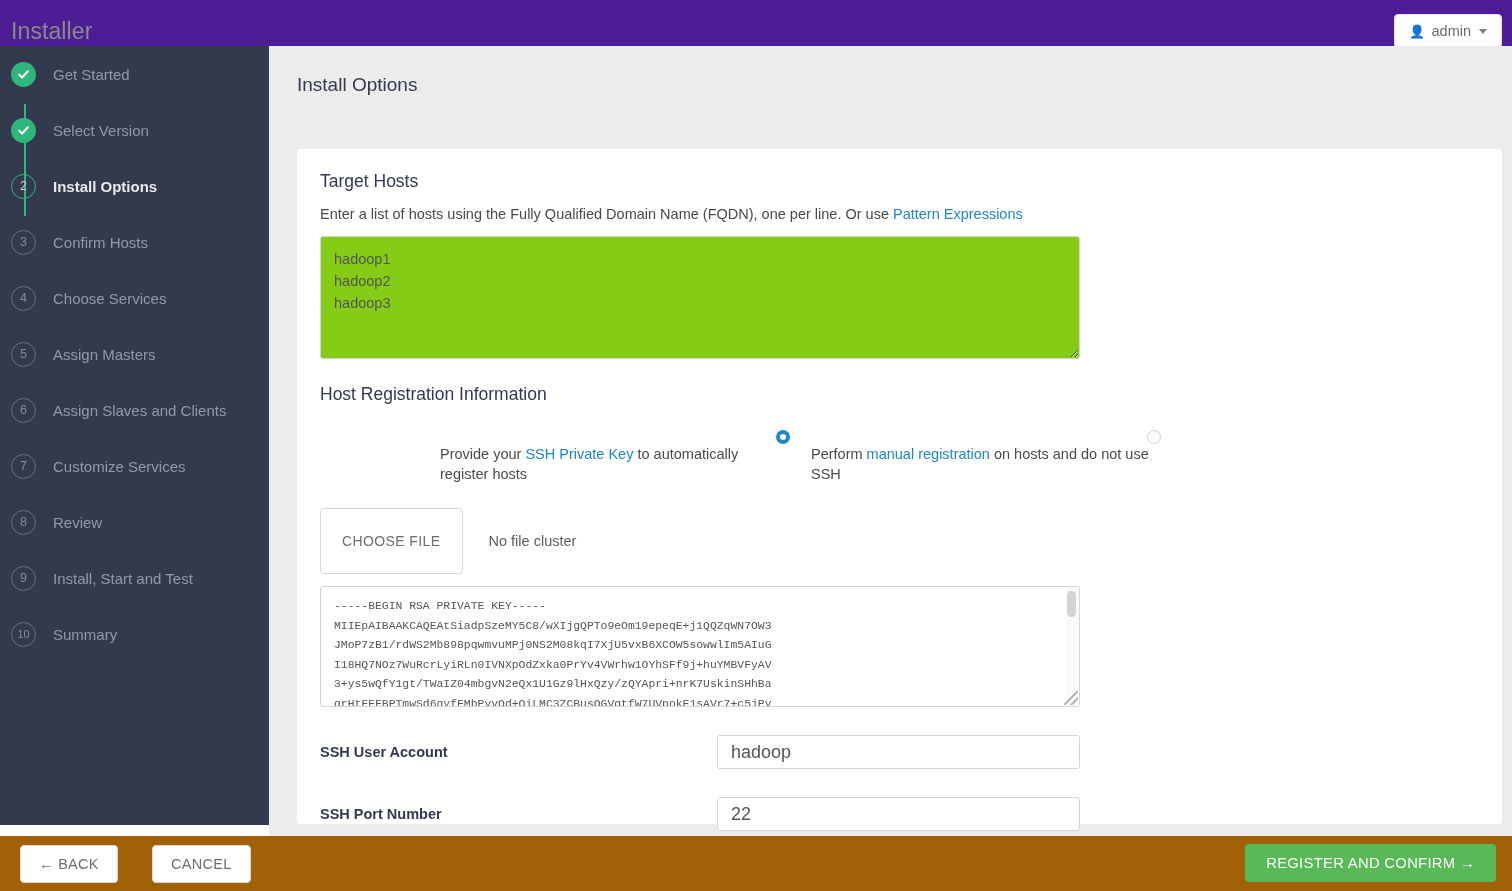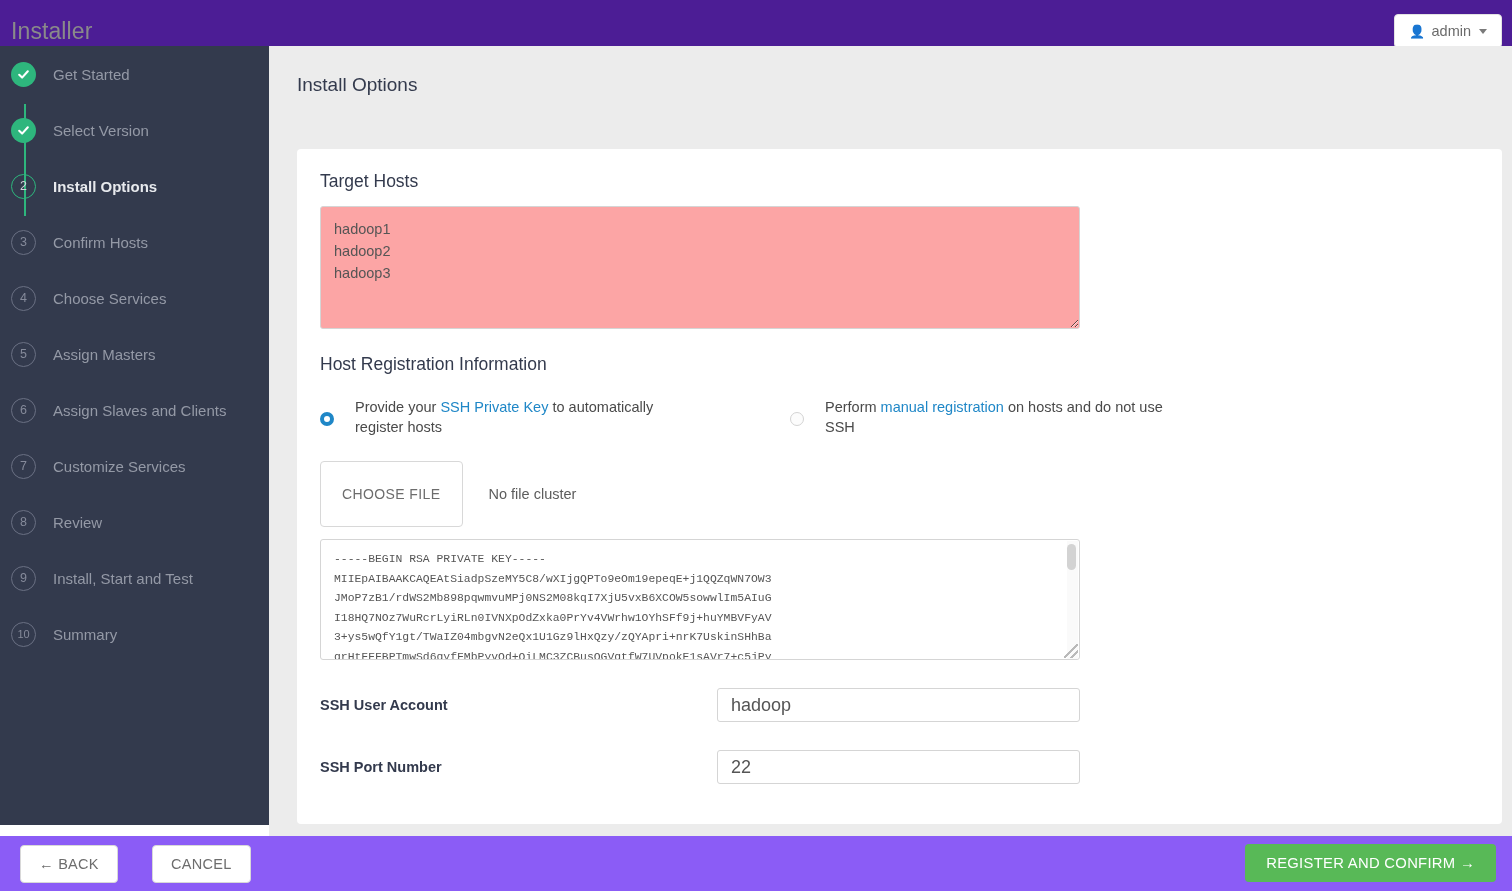--- a/index.html
+++ b/index.html
@@ -93,27 +93,27 @@
   .section-desc { font-size: 14.5px; color: #4a4a4a; margin-top: 14px; }
   a.link { color: #1f87c7; text-decoration: none; }
 
   textarea.hosts {
     display: block; margin-top: 14px;
     width: 760px; height: 123px;
     border: 1px solid #d5d5d5; border-radius: 3px;
     padding: 11px 13px;
     font-family: "Liberation Sans", sans-serif;
     font-size: 14.5px; color: #555; line-height: 22px;
-    resize: vertical; outline: none; background: #fca5a5;
+    resize: vertical; outline: none; background: #84cc16;
   }
 
   .subhead { font-size: 17.5px; color: #333a4d; margin-top: 25px; }
 
   .radio-row { display: flex; margin-top: 22px; }
-  .radio-opt { display: flex; align-items: center; }
+  .radio-opt { display: flex; align-items: flex-end; flex-direction: column; }
   .radio-opt.first { width: 470px; }
   .radio-dot {
     flex: 0 0 14px; width: 14px; height: 14px; margin-top: 3px;
     border-radius: 50%; cursor: pointer;
   }
   .radio-dot.on  { border: 4px solid #1f87c7; background: #fff; }
   .radio-dot.off { border: 1px solid #d3d3d3; background: #fcfcfc; }
   .radio-text {
     margin-left: 21px; font-size: 14.5px; color: #4a4a4a;
     line-height: 20px; max-width: 350px;
@@ -162,21 +162,21 @@
     width: 363px; height: 34px;
     border: 1px solid #d5d5d5; border-radius: 3px;
     padding: 0 13px; font-size: 18px; color: #555;
     font-family: "Liberation Sans", sans-serif;
     outline: none; background: #fff;
   }
 
   
   .footer {
     position: absolute; left: 0; top: 836px; width: 1512px; height: 55px;
-    background: #8b5cf6;
+    background: #a16207;
   }
   .btn-ghost {
     position: absolute; top: 9px;
     font-size: 14.5px; color: #6d6d6d; letter-spacing: .3px;
     padding: 10px 18px; background: #fff;
     border: 1px solid #d8d8d8; border-radius: 4px; cursor: pointer;
   }
   #back-btn   { left: 20px; }
   #cancel-btn { left: 152px; }
   .btn-primary {
@@ -258,20 +258,23 @@
     </div>
 </div>
 
 <div class="main">
   <div class="page-title">Install Options</div>
 
   <div class="panel">
     <div class="panel-inner">
 
       <div class="section-head">Target Hosts</div>
+      <div class="section-desc">
+        <span>Enter a list of hosts using the Fully Qualified Domain Name (FQDN), one per line. Or use </span><a class="link" href="#">Pattern Expressions</a>
+      </div>
 
       <textarea class="hosts" spellcheck="false" style="">hadoop1
 hadoop2
 hadoop3</textarea>
 
       <div class="subhead">Host Registration Information</div>
 
       <div class="radio-row">
         <div class="radio-opt first">
           <span class="radio-dot on"></span>

